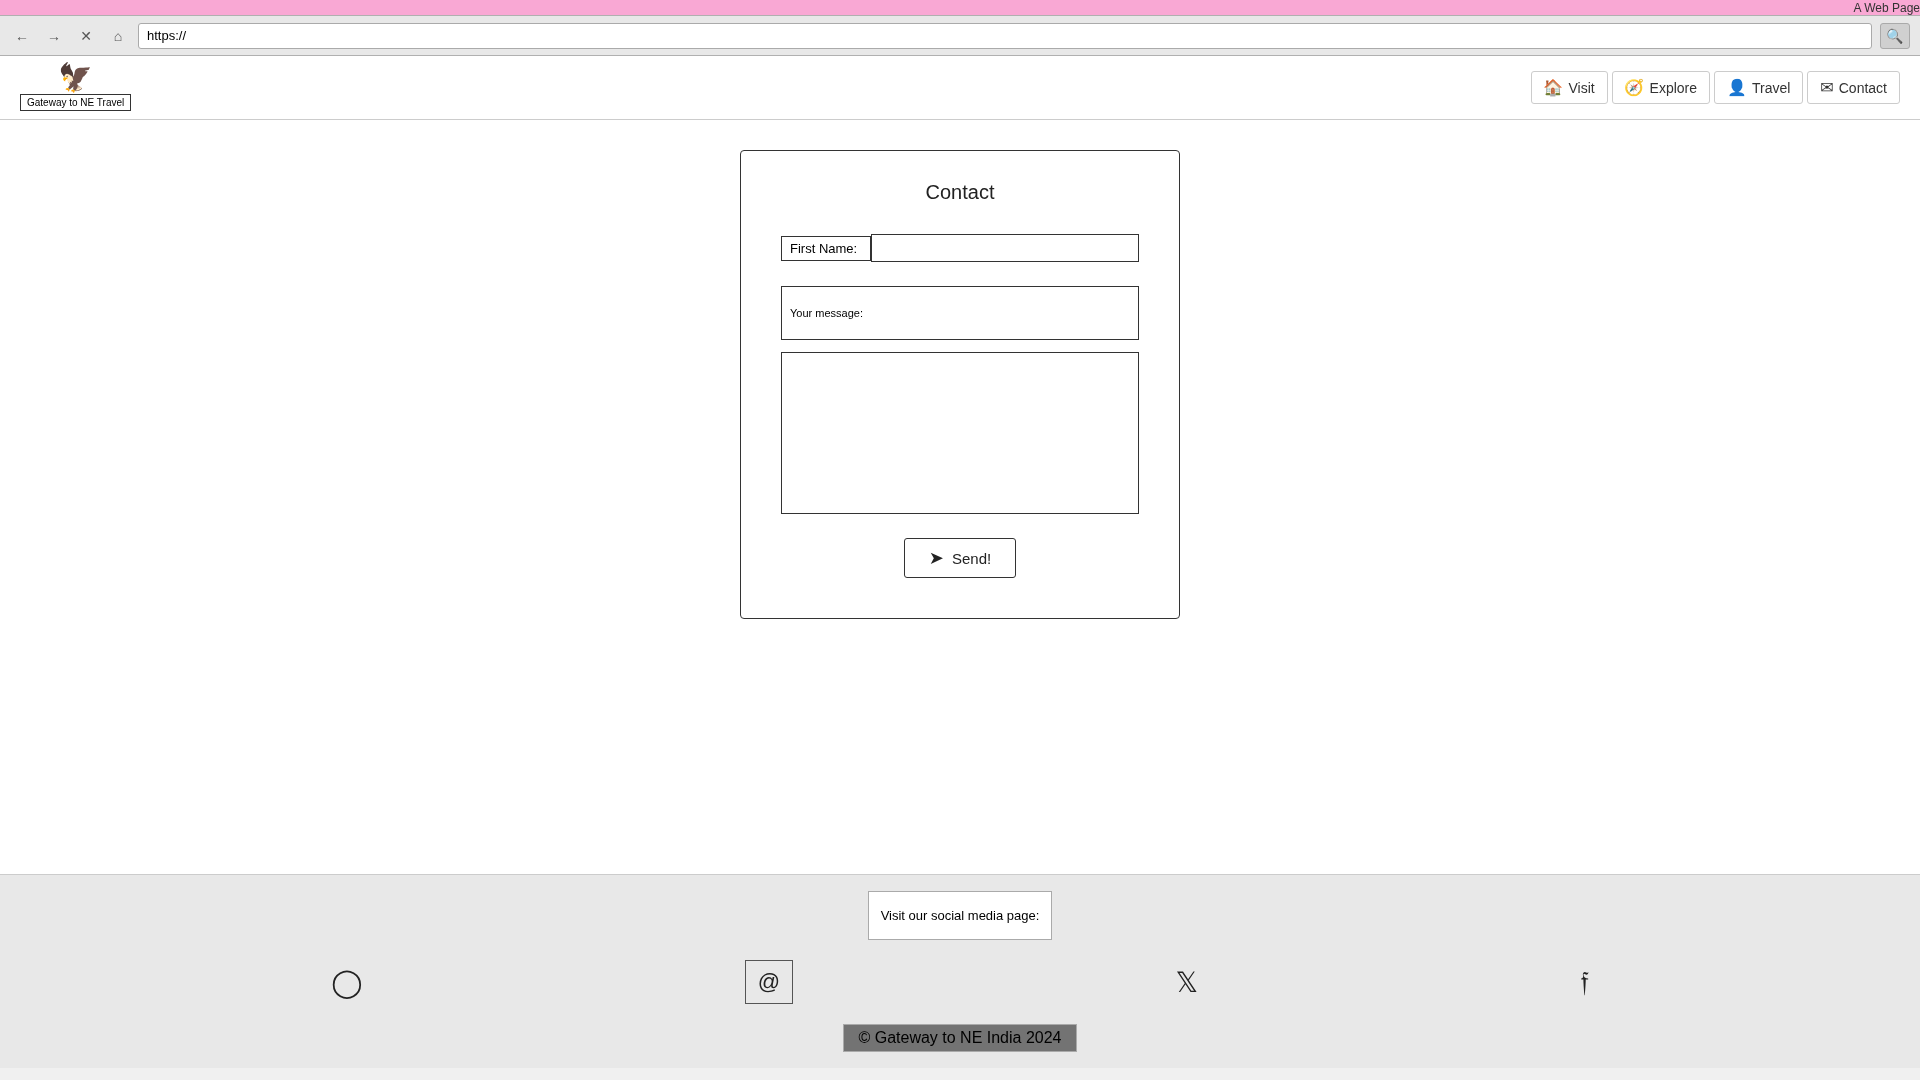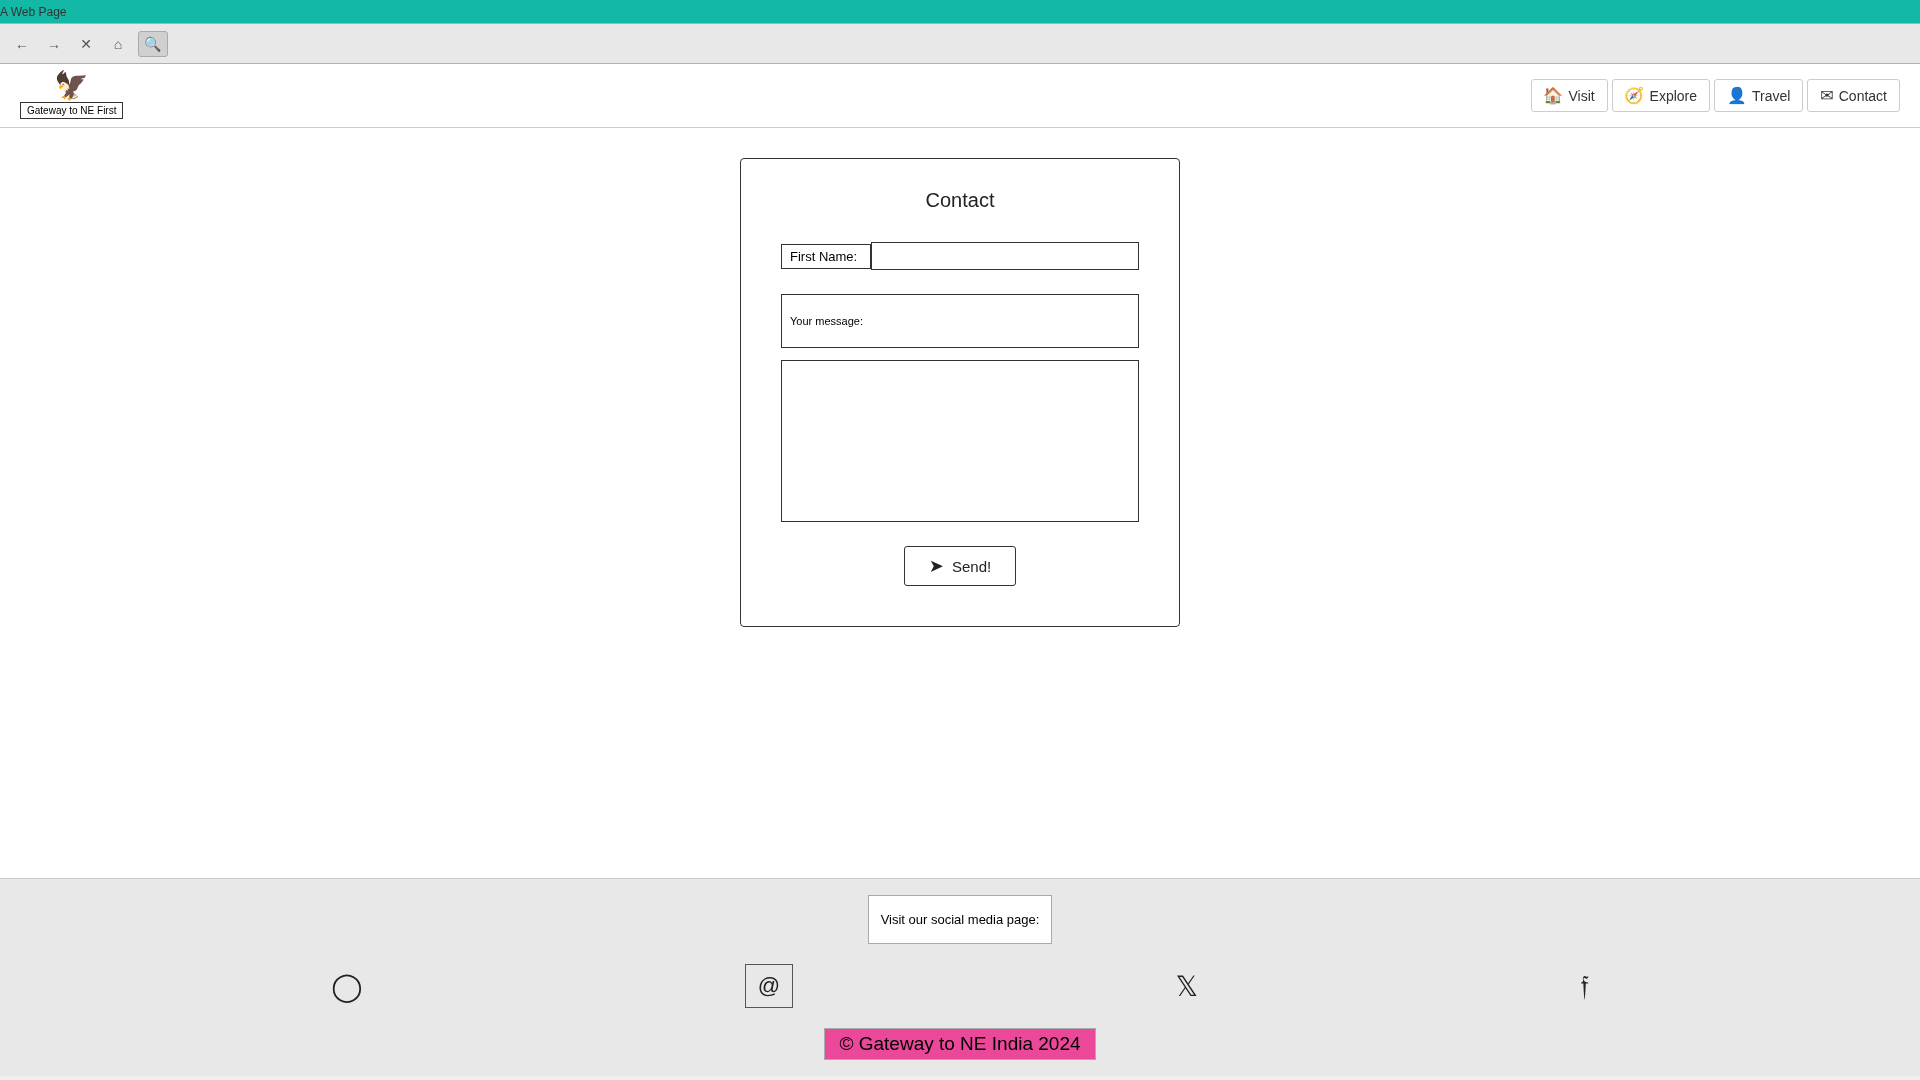--- a/index.html
+++ b/index.html
@@ -11,25 +11,25 @@
     body {
       font-family: Arial, sans-serif;
       background: #f0f0f0;
       width: 1920px;
       min-height: 1080px;
       overflow-x: hidden;
     }
 
     
     .browser-title-bar {
-      background: #14b8a6;
-      height: 24px;
-      display: flex;
-      align-items: center;
-      justify-content: flex-start;
+      background: #f9a8d4;
+      height: 16px;
+      display: flex;
+      align-items: center;
+      justify-content: flex-end;
       border-bottom: 1px solid #b0b0b0;
       font-size: 12px;
       color: #333;
     }
 
     .browser-toolbar {
       background: #e8e8e8;
       height: 40px;
       display: flex;
       align-items: center;
@@ -276,45 +276,46 @@
     }
 
     .copyright-wrapper {
       display: flex;
       justify-content: center;
     }
 
     .copyright-text {
       border: 1px solid #aaa;
       padding: 4px 14px;
-      font-size: 19px;
-      background: #ec4899;
+      font-size: 16px;
+      background: #737373;
     }
   </style>
 </head>
 <body>
 
 <div class="browser-title-bar">
   <span>A Web Page</span>
 </div>
 
 <div class="browser-toolbar">
   <button class="browser-nav-btn">←</button>
   <button class="browser-nav-btn">→</button>
   <button class="browser-nav-btn">✕</button>
   <button class="browser-nav-btn">⌂</button>
+  <input class="browser-address-bar" type="text" value="https://" style="">
   <div class="browser-search-btn">🔍</div>
 </div>
 
 <div class="page-wrapper">
 
   <nav class="nav-bar">
     <div class="logo-area">
       <div class="logo-bird">🦅</div>
-      <div class="logo-text">Gateway to NE First</div>
+      <div class="logo-text">Gateway to NE Travel</div>
     </div>
     <div class="nav-links">
       <a class="nav-link">
         <span class="nav-icon">🏠</span>
         <span>Visit</span>
       </a>
       <a class="nav-link">
         <span class="nav-icon">🧭</span>
         <span>Explore</span>
       </a>

